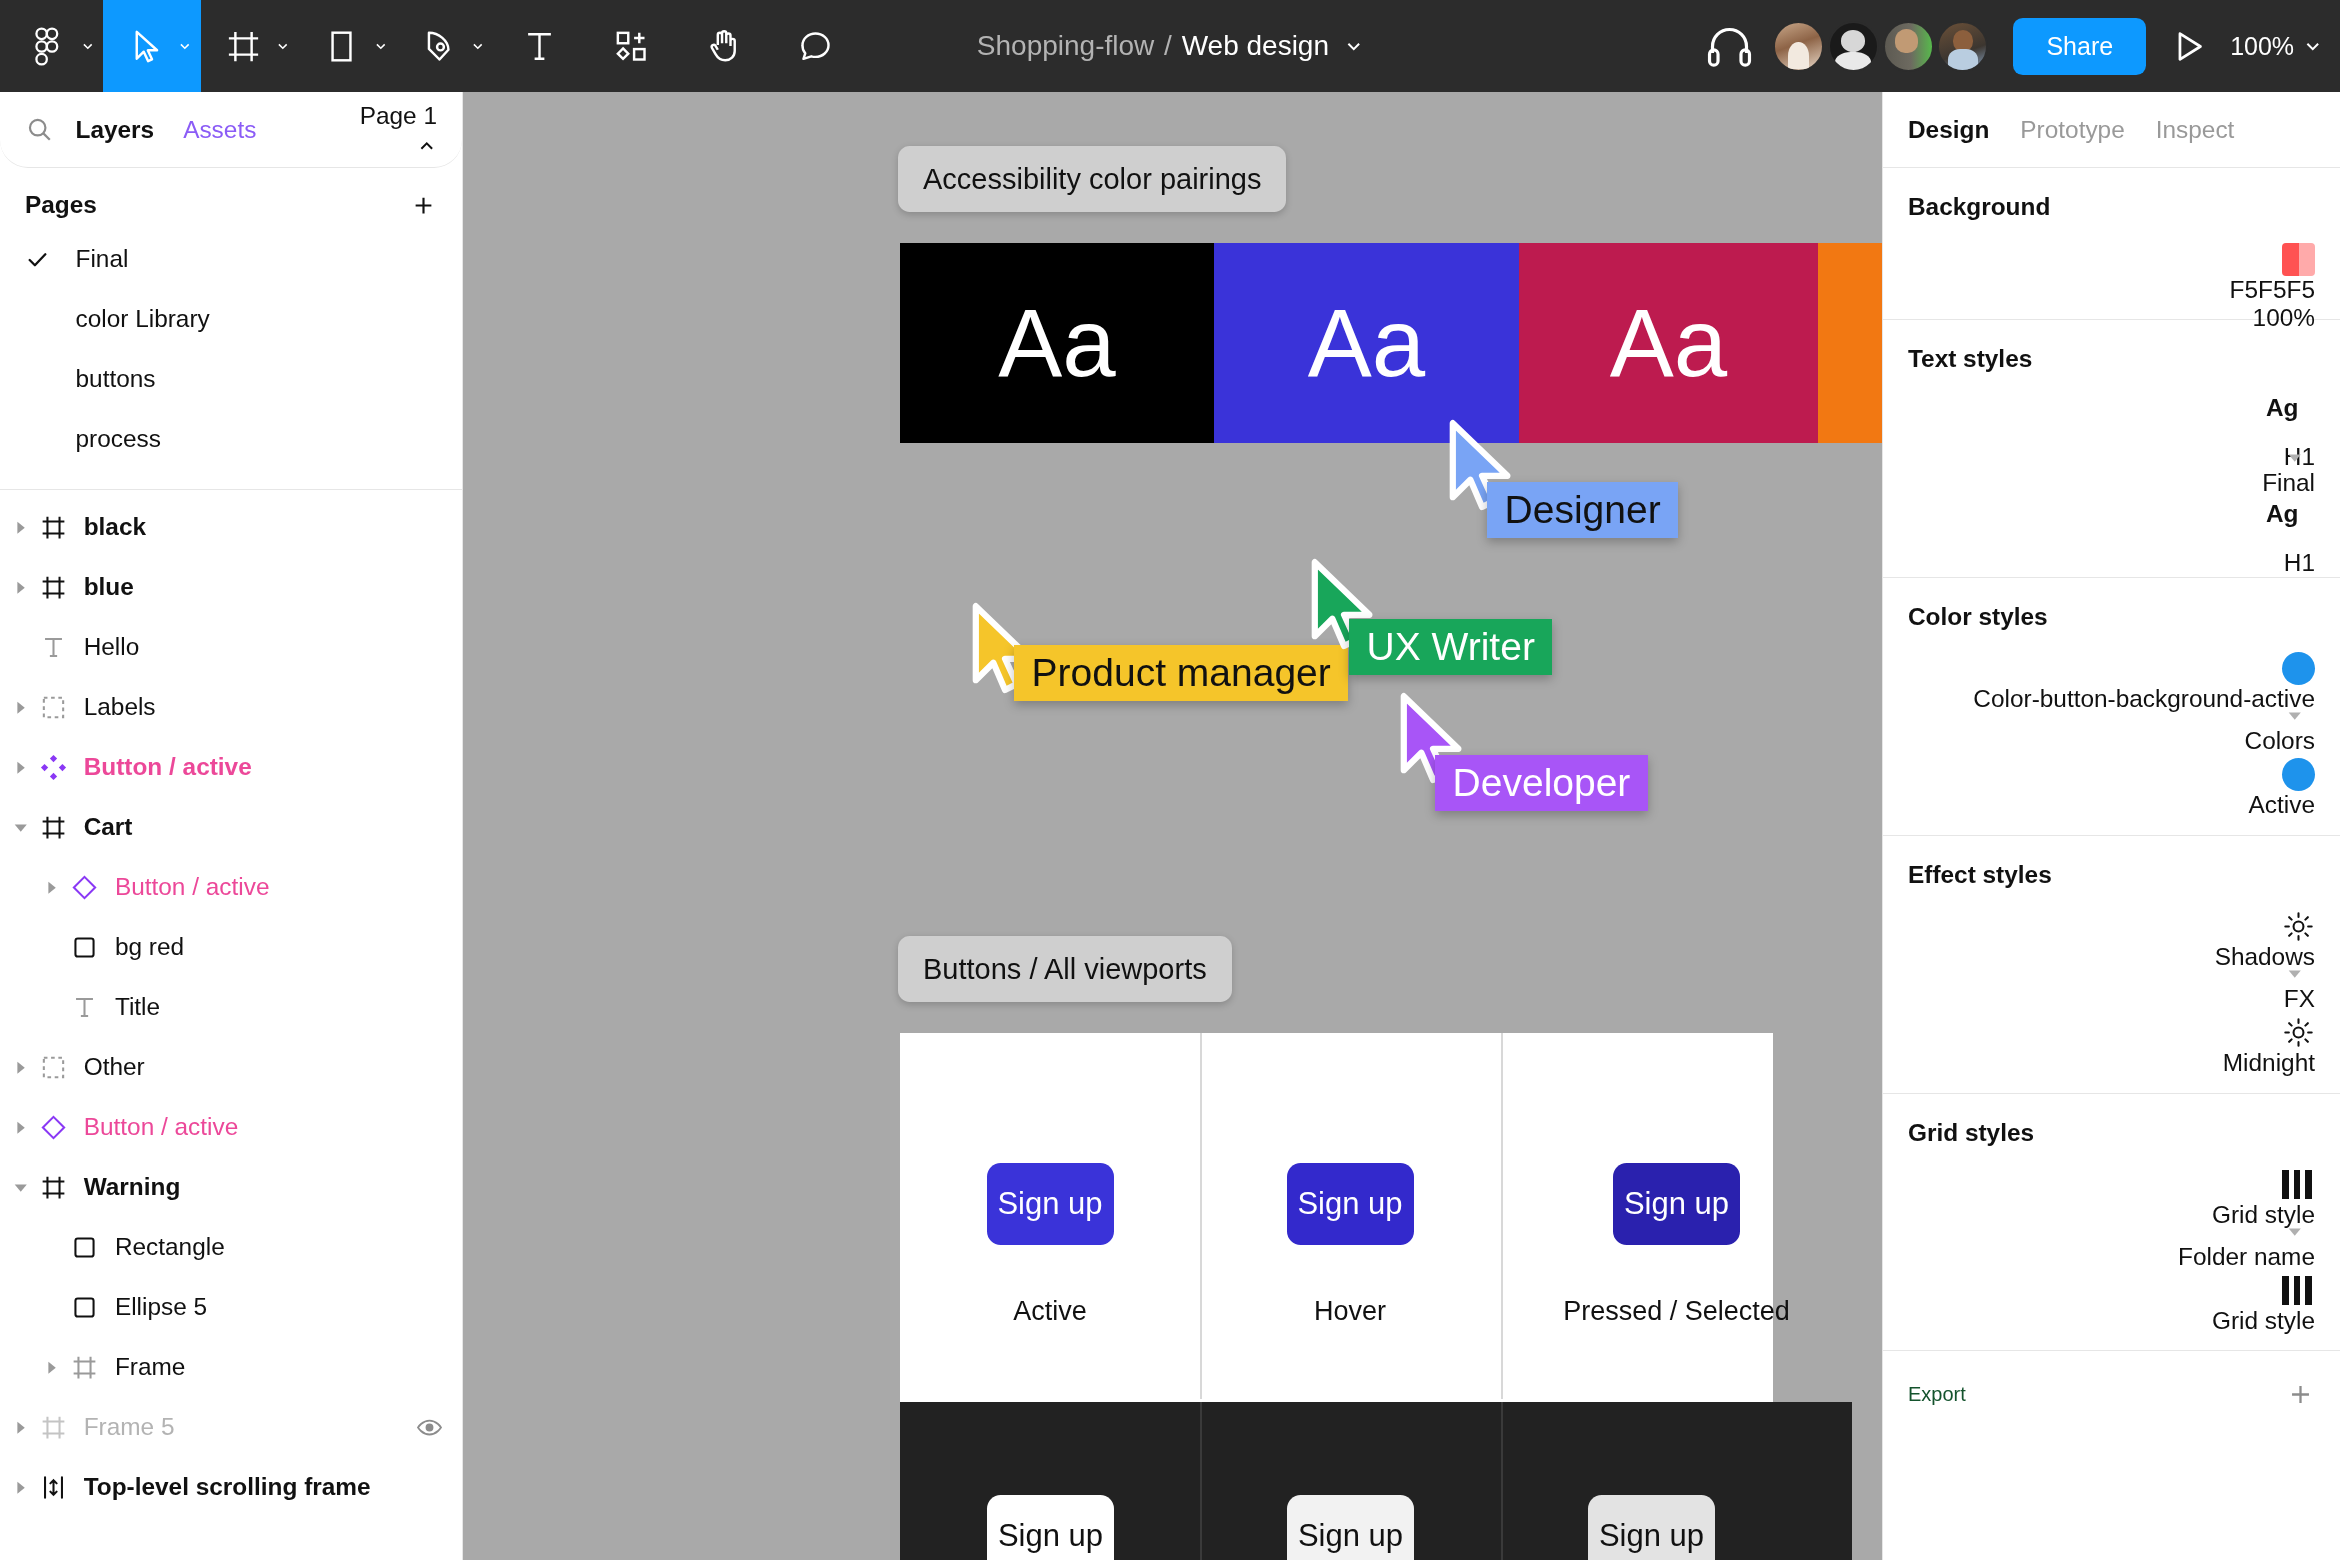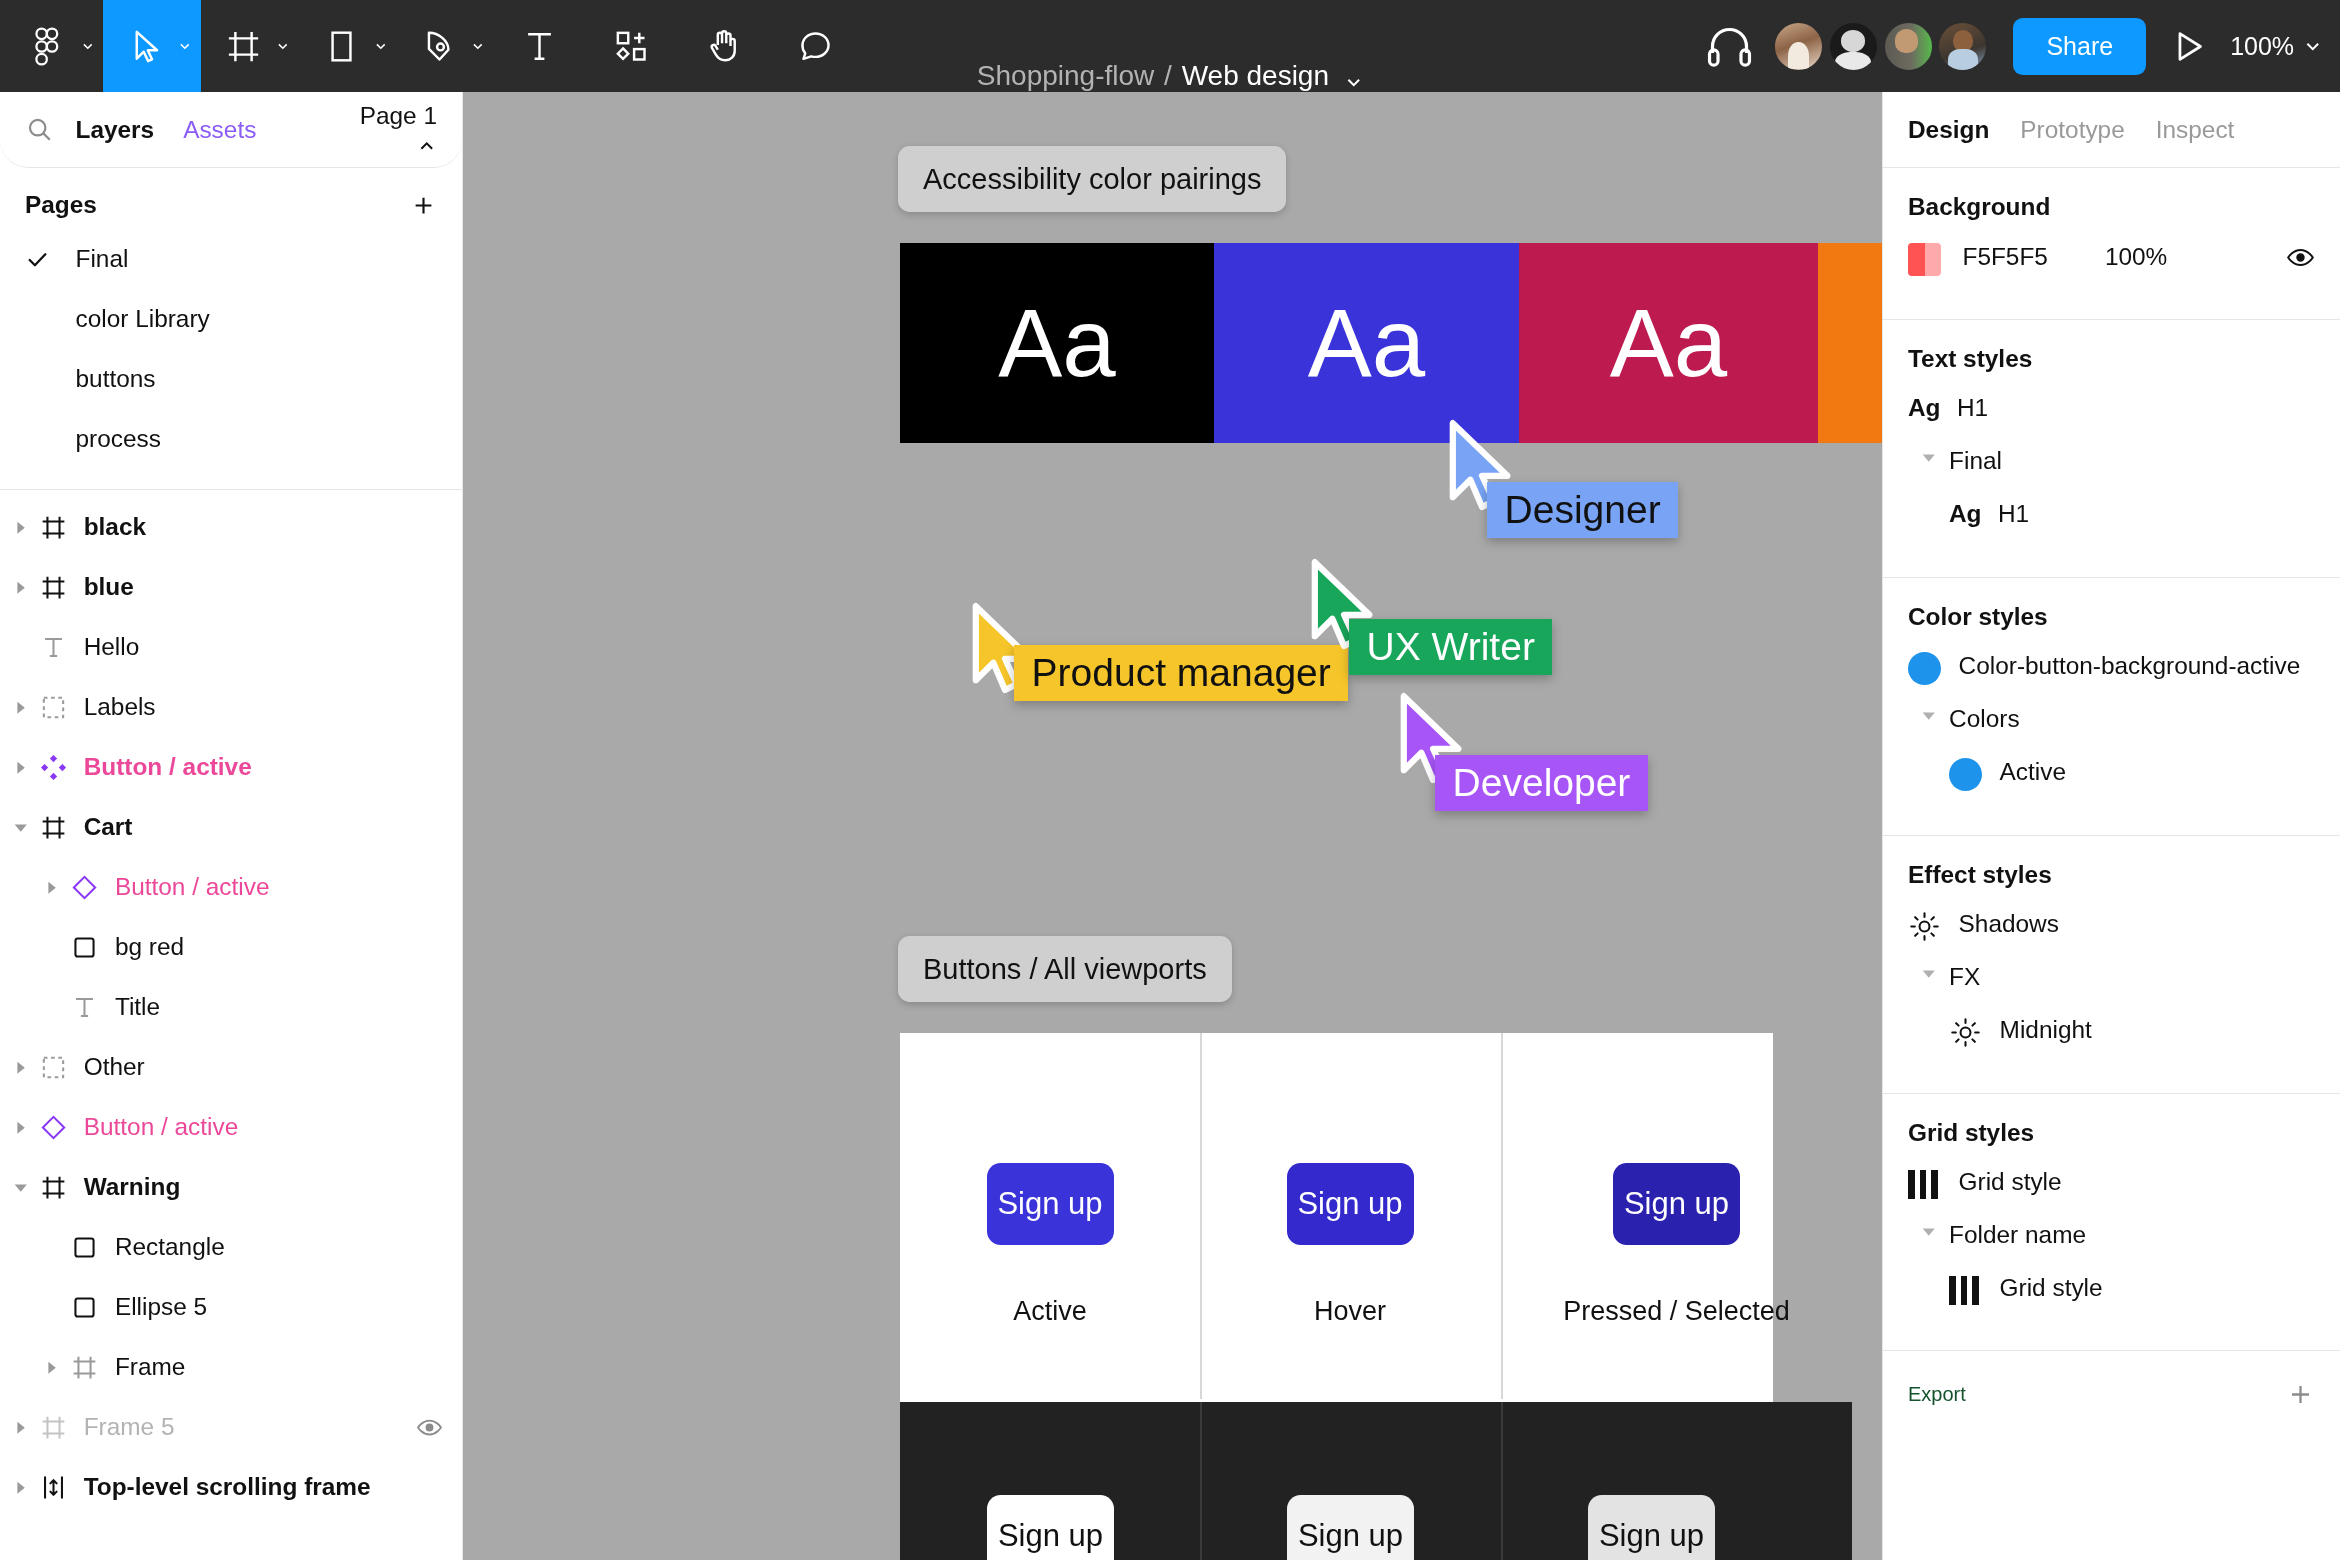--- a/index.html
+++ b/index.html
@@ -19,21 +19,21 @@
   .tb-btn{
     height:92px; width:92px; display:flex; align-items:center; justify-content:center;
     color:#fff; position:relative;
   }
   .tb-group{ display:flex; align-items:center; height:92px; padding:0 2px;}
   .tb-group.active{ background:#0d99ff; }
   .tb-ico{ width:39px;height:39px; display:block; }
   .caret{ width:15.6px; height:15.6px; margin-left:-3.9px; margin-right:5.9px; color:#fff; flex:0 0 auto;}
   .tb-title{
     position:absolute; left:0; right:0; top:0; height:92px;
-    display:flex; align-items:flex-end; justify-content:center;
+    display:flex; align-items:center; justify-content:center;
     font-size:28px; color:#fff; gap:0; pointer-events:none;
   }
   .tb-title .crumb-a{ color:#b3b3b3; }
   .tb-title .crumb-sep{ color:#b3b3b3; margin:0 9.8px; }
   .tb-title .crumb-b{ color:#fff; }
   .tb-title .t-caret{ margin-left:13.7px; display:flex; align-items:center; }
   .tb-right{
     position:absolute; right:0; top:0; height:92px; display:flex; align-items:center;
     gap:0; padding-right:17.6px;
   }
@@ -133,21 +133,21 @@
   
   .rpanel{
     position:absolute; top:92px; right:0; width:458px; height:1469px;
     background:#fff; border-left:1px solid #e6e6e6; overflow:hidden;
   }
   .rp-tabs{ height:76px; display:flex;align-items:center;padding:0 25px;border-bottom:1px solid #e6e6e6;}
   .rp-tab{ font-size:24.4px;color:#999;margin-right:31px;cursor:pointer;}
   .rp-tab.on{ color:#111;font-weight:bold;}
   .rp-sec{ padding:25px 25px 23.4px; border-bottom:1px solid #e6e6e6;}
   .rp-title{ font-size:24.4px;font-weight:bold;color:#111;margin-bottom:21.5px;}
-  .rp-row{ display:flex;align-items:flex-start;height:53px;font-size:24.4px;color:#111;cursor:pointer;}
+  .rp-row{ display:flex;align-items:flex-end;height:53px;font-size:24.4px;color:#111;cursor:pointer;flex-direction:column;}
   .chip{ width:33px;height:33px;border-radius:3.9px;overflow:hidden;display:flex;flex:0 0 33px;}
   .chip i{ display:block;width:50%;height:100%;}
   .hex{ margin-left:21.5px; }
   .pct{ margin-left:57px; }
   .eyev{ margin-left:auto;width:29px;height:29px;color:#111;}
   .dot{ width:33px;height:33px;border-radius:50%;flex:0 0 33px; }
   .ag{ font-size:24.4px;font-weight:bold;color:#111;width:49px;flex:0 0 49px;}
   .tri{ width:21.5px;height:21.5px;flex:0 0 21.5px;color:#b0b0b0;margin-right:9.8px;}
   .ind1{ padding-left:9.8px; } .ind2{ padding-left:41px; }
   .sun{ width:33px;height:33px;flex:0 0 33px;color:#111;}

